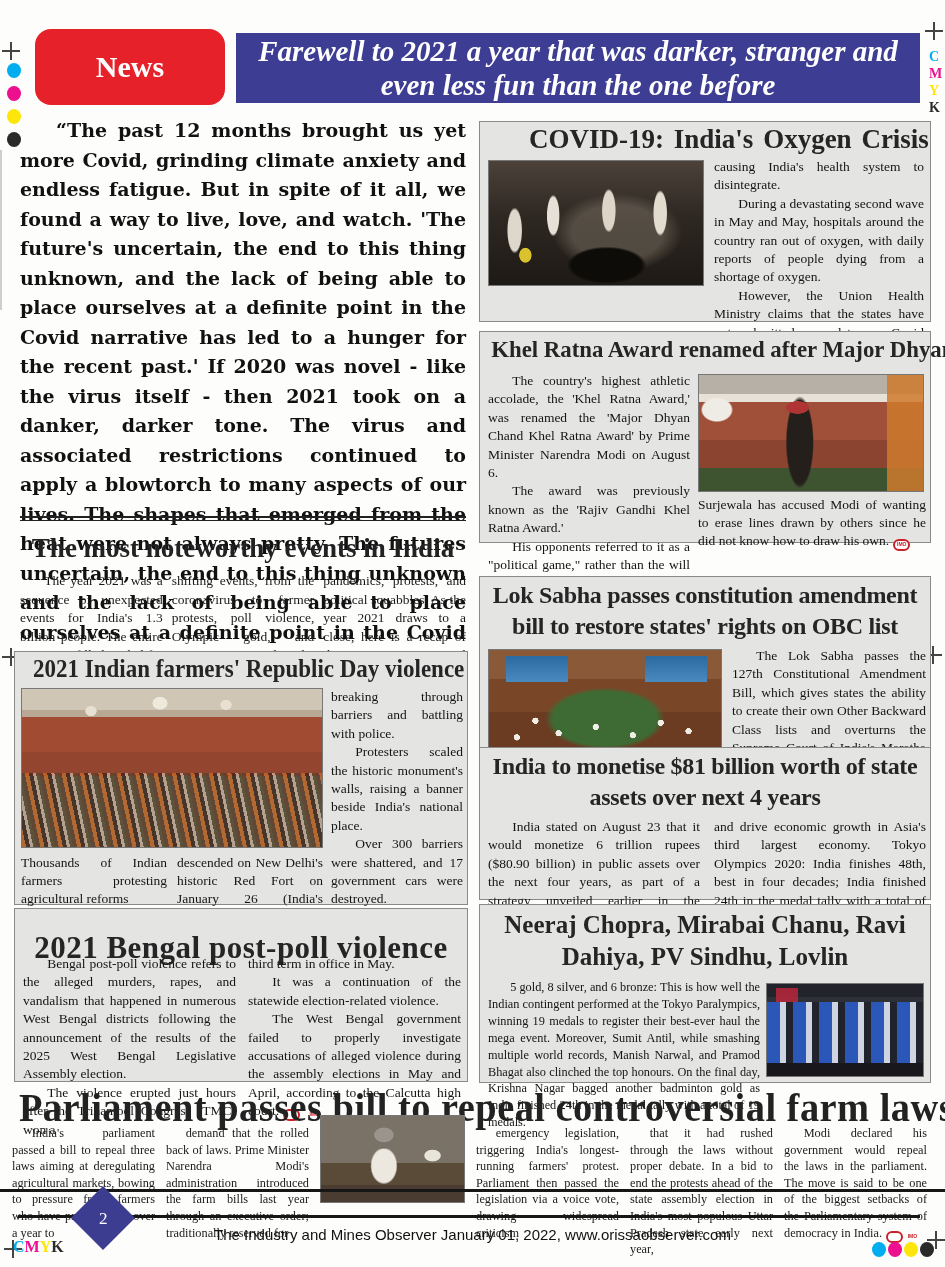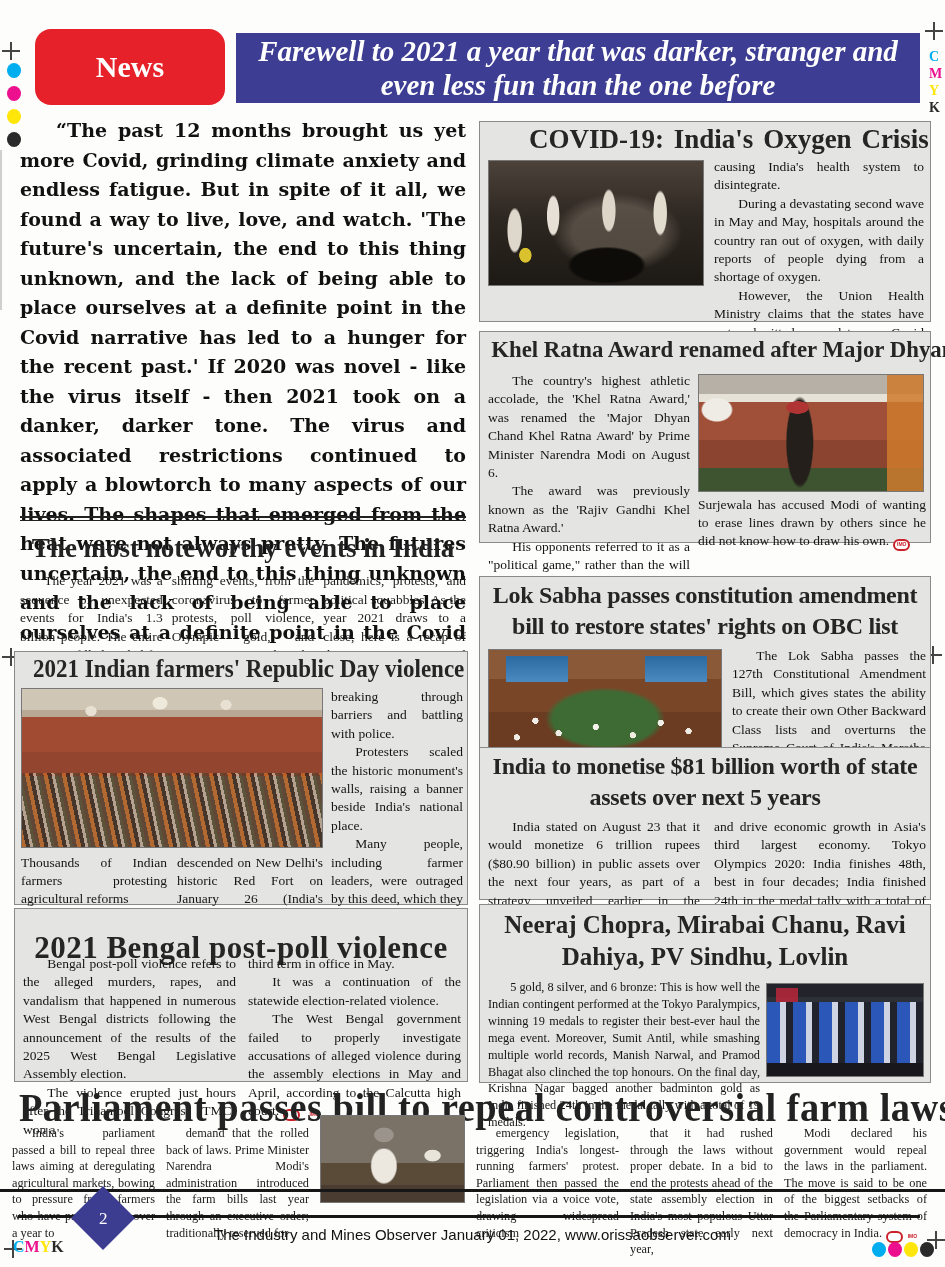--- a/index.html
+++ b/index.html
@@ -240,20 +240,21 @@
   <section class="sect farmers">
     <div class="sect-title">2021 Indian farmers' Republic Day violence</div>
     <div class="photo ph-farmers"></div>
     <div class="cap-row">
       <div class="caption">Thousands of Indian farmers protesting agricultural reforms</div>
       <div class="caption">descended on New Delhi's historic Red Fort on January 26 (India's Republic Day),</div>
     </div>
     <div class="right-col body-text">
       <p style="text-indent:0">breaking through barriers and battling with police.</p>
       <p>Protesters scaled the historic monument's walls, raising a banner beside India's national place.</p>
+      <p>Over 300 barriers were shattered, and 17 government cars were destroyed.</p>
       <p><span>Many people, including farmer leaders, were outraged by this deed, which they described as an unfortunate incident.</span><span class="endmark">IMO</span></p>
     </div>
   </section>
 
   <section class="sect bengal">
     <div class="sect-title">2021 Bengal post-poll violence</div>
     <div class="cols">
       <div class="body-text">
         <p>Bengal post-poll violence refers to the alleged murders, rapes, and vandalism that happened in numerous West Bengal districts following the announcement of the results of the 2025 West Bengal Legislative Assembly election.</p>
         <p>The violence erupted just hours after the Trinamool Congress (TMC) won a</p>
@@ -292,21 +293,21 @@
 
   <section class="sect lok">
     <div class="sect-title">Lok Sabha passes constitution amendment bill to restore states' rights on OBC list</div>
     <div class="photo ph-lok"></div>
     <div class="right-col body-text">
       <p><span>The Lok Sabha passes the 127th Constitutional Amendment Bill, which gives states the ability to create their own Other Backward Class lists and overturns the Supreme Court of India's Maratha quota decision from May 5, 2021.</span><span class="endmark">IMO</span></p>
     </div>
   </section>
 
   <section class="sect monetise">
-    <div class="sect-title">India to monetise $81 billion worth of state assets over next 5 years</div>
+    <div class="sect-title">India to monetise $81 billion worth of state assets over next 4 years</div>
     <div class="cols">
       <div class="body-text">
           <p>India stated on August 23 that it would monetize 6 trillion rupees ($80.90 billion) in public assets over the next four years, as part of a strategy unveiled earlier in the 2021/2022 budget to increase infrastructure expenditure</p>
         </div>
       <div class="body-text">
         <p style="text-indent:0"><span>and drive economic growth in Asia's third largest economy.  Tokyo Olympics 2020: India finishes 48th, best in four decades; India finished 24th in the medal tally with a total of 19 medals.</span><span class="endmark">IMO</span></p>
       </div>
     </div>
   </section>
 

